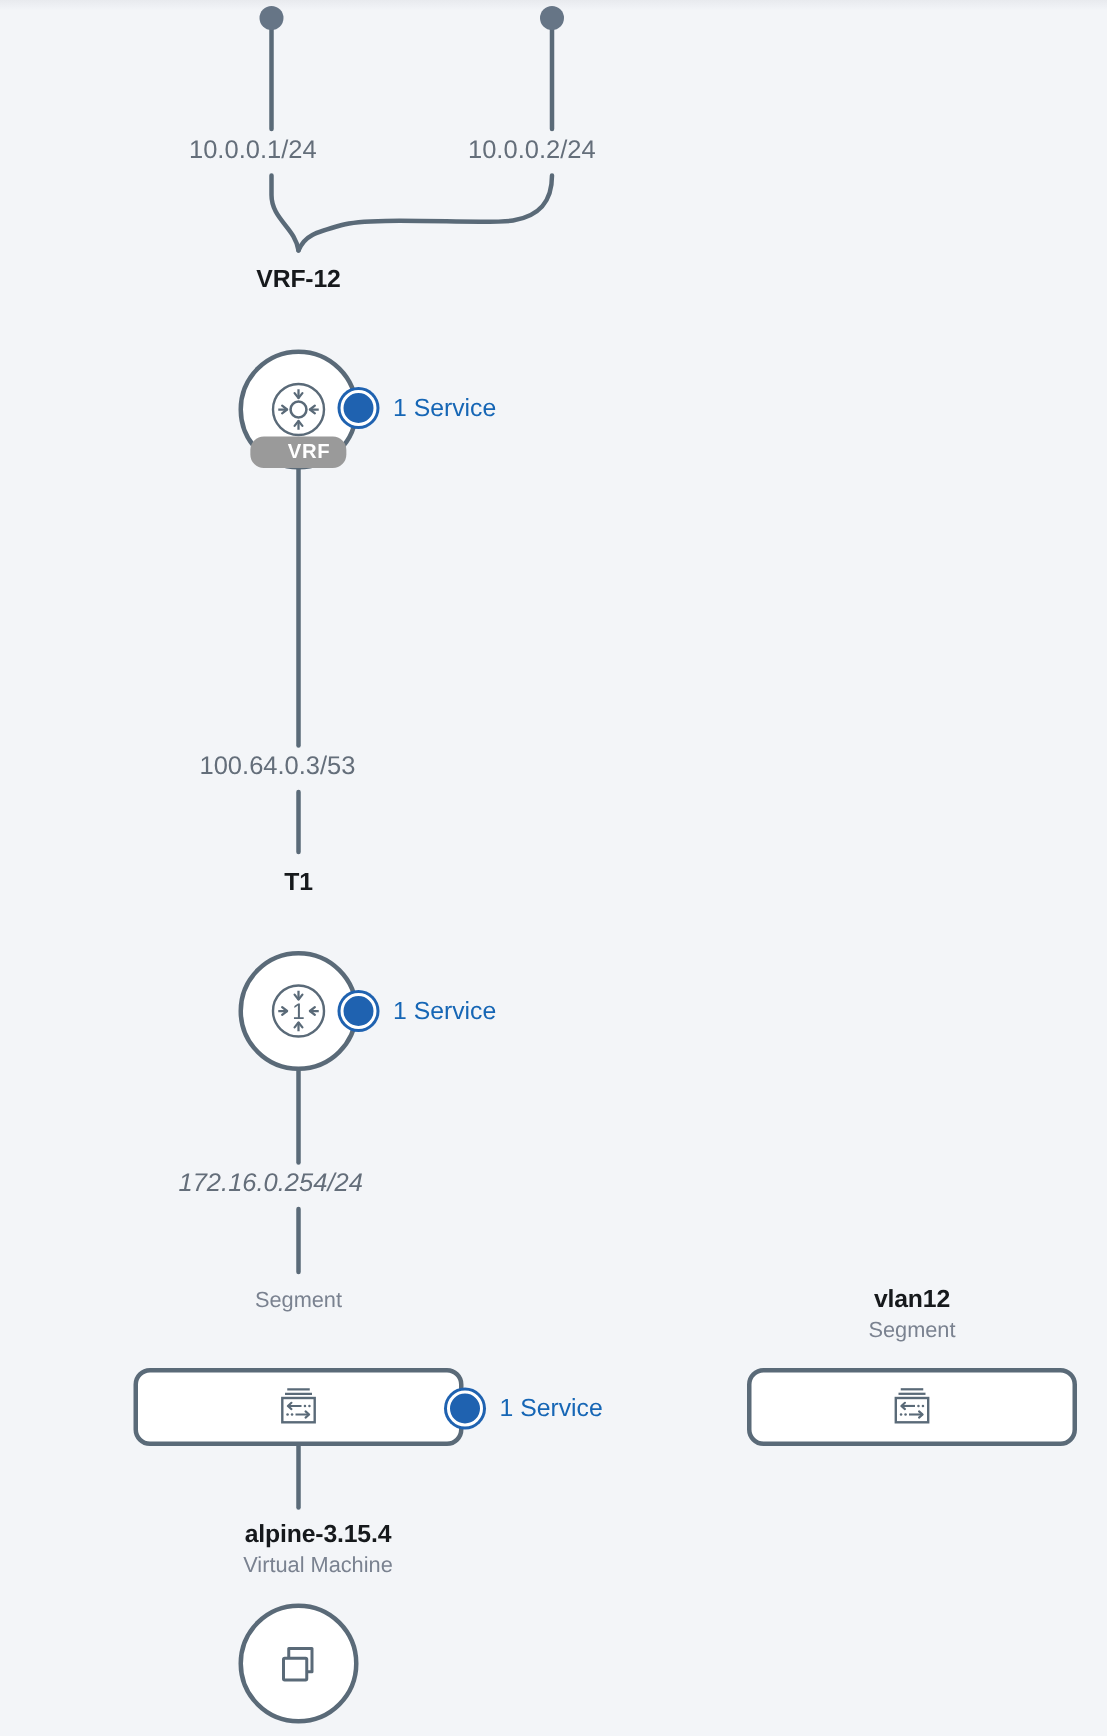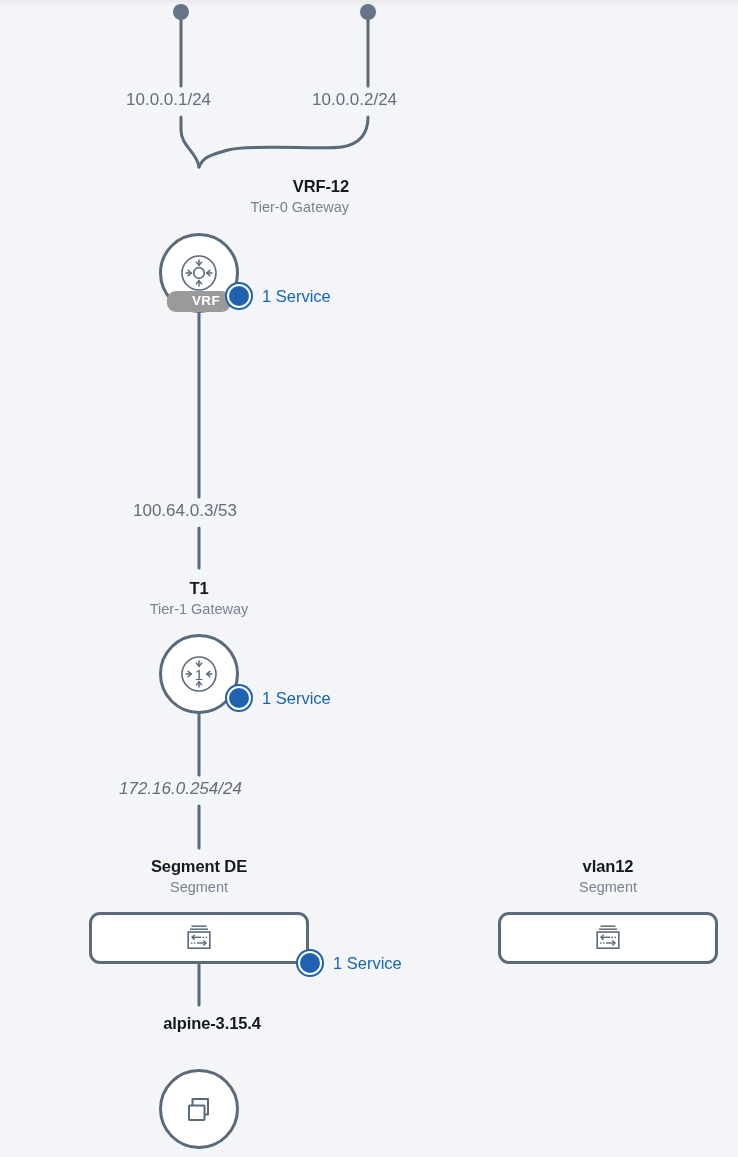--- a/index.html
+++ b/index.html
@@ -125,21 +125,20 @@
     transform: translate(-50%, -50%);
     width: 38px; height: 38px;
   }
 
   
   .svc {
     position: absolute;
     display: flex;
     align-items: center;
     white-space: nowrap;
-    margin-top: 24px;
   }
   .svc-dot {
     width: 24px; height: 24px;
     border-radius: 50%;
     background: #1f62b0;
     border: 2.5px solid #ffffff;
     box-shadow: 0 0 0 2px #1f62b0;
     box-sizing: border-box;
     flex: none;
   }
@@ -179,23 +178,22 @@
       <line x1="199" y1="964" x2="199" y2="1005"></line>
     </g>
 
     <circle cx="181" cy="12" r="8" fill="#667586"></circle>
     <circle cx="368" cy="12" r="8" fill="#667586"></circle>
   </svg>
 
   <div class="link-label" style="left:126px; top:90px;">10.0.0.1/24</div>
   <div class="link-label" style="left:312px; top:90px;text-align:center;">10.0.0.2/24</div>
 
-  <div class="node" style="left:49px; top:176px; width:300px;text-align:right;">
+  <div class="node" style="left:49px; top:176px; width:300px;">
     <div class="node-title">VRF-12</div>
-    <div class="node-subtitle">Tier-0 Gateway</div>
   </div>
 
   <div class="gw-circle" style="left:159px; top:233px;">
     <svg class="gw-icon" viewBox="0 0 40 40" xmlns="http://www.w3.org/2000/svg">
       <circle cx="20" cy="20" r="17" fill="none" stroke="#5a6a78" stroke-width="1.6"></circle>
       <circle cx="20" cy="20" r="5.3" fill="none" stroke="#5a6a78" stroke-width="1.7"></circle>
 
       <line x1="20" y1="12.6" x2="20" y2="6.5" stroke="#5a6a78" stroke-width="1.5"></line>
       <path d="M 17.4 9.1 L 20 12.4 L 22.6 9.1" fill="none" stroke="#5a6a78" stroke-width="1.5" stroke-linecap="round" stroke-linejoin="round"></path>
 
@@ -213,21 +211,20 @@
 
   <div class="svc" style="left:227px; top:260px;">
     <div class="svc-dot"></div>
     <div class="svc-label">1 Service</div>
   </div>
 
   <div class="link-label" style="left:133px; top:501px;">100.64.0.3/53</div>
 
   <div class="node" style="left:49px; top:578px; width:300px;">
     <div class="node-title">T1</div>
-    <div class="node-subtitle">Tier-1 Gateway</div>
   </div>
 
   <div class="gw-circle" style="left:159px; top:634px;">
     <svg class="gw-icon" viewBox="0 0 40 40" xmlns="http://www.w3.org/2000/svg">
       <circle cx="20" cy="20" r="17" fill="none" stroke="#5a6a78" stroke-width="1.6"></circle>
       <text x="20" y="25.6" text-anchor="middle" font-family="'Liberation Sans', sans-serif" font-size="15" fill="#5a6a78">1</text>
       <line x1="20" y1="12.6" x2="20" y2="6.5" stroke="#5a6a78" stroke-width="1.5"></line>
       <path d="M 17.4 9.1 L 20 12.4 L 22.6 9.1" fill="none" stroke="#5a6a78" stroke-width="1.5" stroke-linecap="round" stroke-linejoin="round"></path>
       <line x1="20" y1="27.4" x2="20" y2="33.5" stroke="#5a6a78" stroke-width="1.5"></line>
       <path d="M 17.4 30.9 L 20 27.6 L 22.6 30.9" fill="none" stroke="#5a6a78" stroke-width="1.5" stroke-linecap="round" stroke-linejoin="round"></path>
@@ -239,21 +236,20 @@
   </div>
 
   <div class="svc" style="left:227px; top:662px;">
     <div class="svc-dot"></div>
     <div class="svc-label">1 Service</div>
   </div>
 
   <div class="link-label" style="left:119px; top:779px;font-style:italic;">172.16.0.254/24</div>
 
   <div class="node" style="left:49px; top:856px; width:300px;">
-    <div class="node-title">Segment DE</div>
     <div class="node-subtitle">Segment</div>
   </div>
 
   <div class="seg-box" style="left:89px; top:912px;">
     <svg class="seg-icon" viewBox="0 0 28 28" xmlns="http://www.w3.org/2000/svg">
       <line x1="6.5" y1="2.2" x2="21.5" y2="2.2" stroke="#5a6a78" stroke-width="1.5"></line>
       <line x1="5" y1="5.2" x2="23" y2="5.2" stroke="#5a6a78" stroke-width="1.5"></line>
       <rect x="3.2" y="8" width="21.6" height="16.2" fill="none" stroke="#5a6a78" stroke-width="1.6"></rect>
 
       <line x1="7" y1="13.3" x2="16" y2="13.3" stroke="#5a6a78" stroke-width="1.4"></line>
@@ -289,20 +285,21 @@
       <circle cx="21.3" cy="13.3" r="0.85" fill="#5a6a78"></circle>
       <line x1="12" y1="19" x2="21" y2="19" stroke="#5a6a78" stroke-width="1.4"></line>
       <path d="M 18.7 16.9 L 21.1 19 L 18.7 21.1" fill="none" stroke="#5a6a78" stroke-width="1.4" stroke-linecap="round" stroke-linejoin="round"></path>
       <circle cx="6.7" cy="19" r="0.85" fill="#5a6a78"></circle>
       <circle cx="9.7" cy="19" r="0.85" fill="#5a6a78"></circle>
     </svg>
   </div>
 
   <div class="node" style="left:62px; top:1013px; width:300px;">
     <div class="node-title">alpine-3.15.4</div>
+    <div class="node-subtitle">Virtual Machine</div>
   </div>
 
   <div class="vm-circle" style="left:159px; top:1069px;">
     <svg class="vm-icon" viewBox="0 0 38 38" xmlns="http://www.w3.org/2000/svg">
       <path d="M 12.5 22 L 12.5 9 L 28 9 L 28 24.5 L 22.5 24.5" fill="none" stroke="#5a6a78" stroke-width="2" stroke-linejoin="round" stroke-linecap="round"></path>
       <rect x="9" y="15.5" width="15.5" height="14.5" rx="0.8" fill="#ffffff" stroke="#5a6a78" stroke-width="2"></rect>
     </svg>
   </div>
 
 </div>

